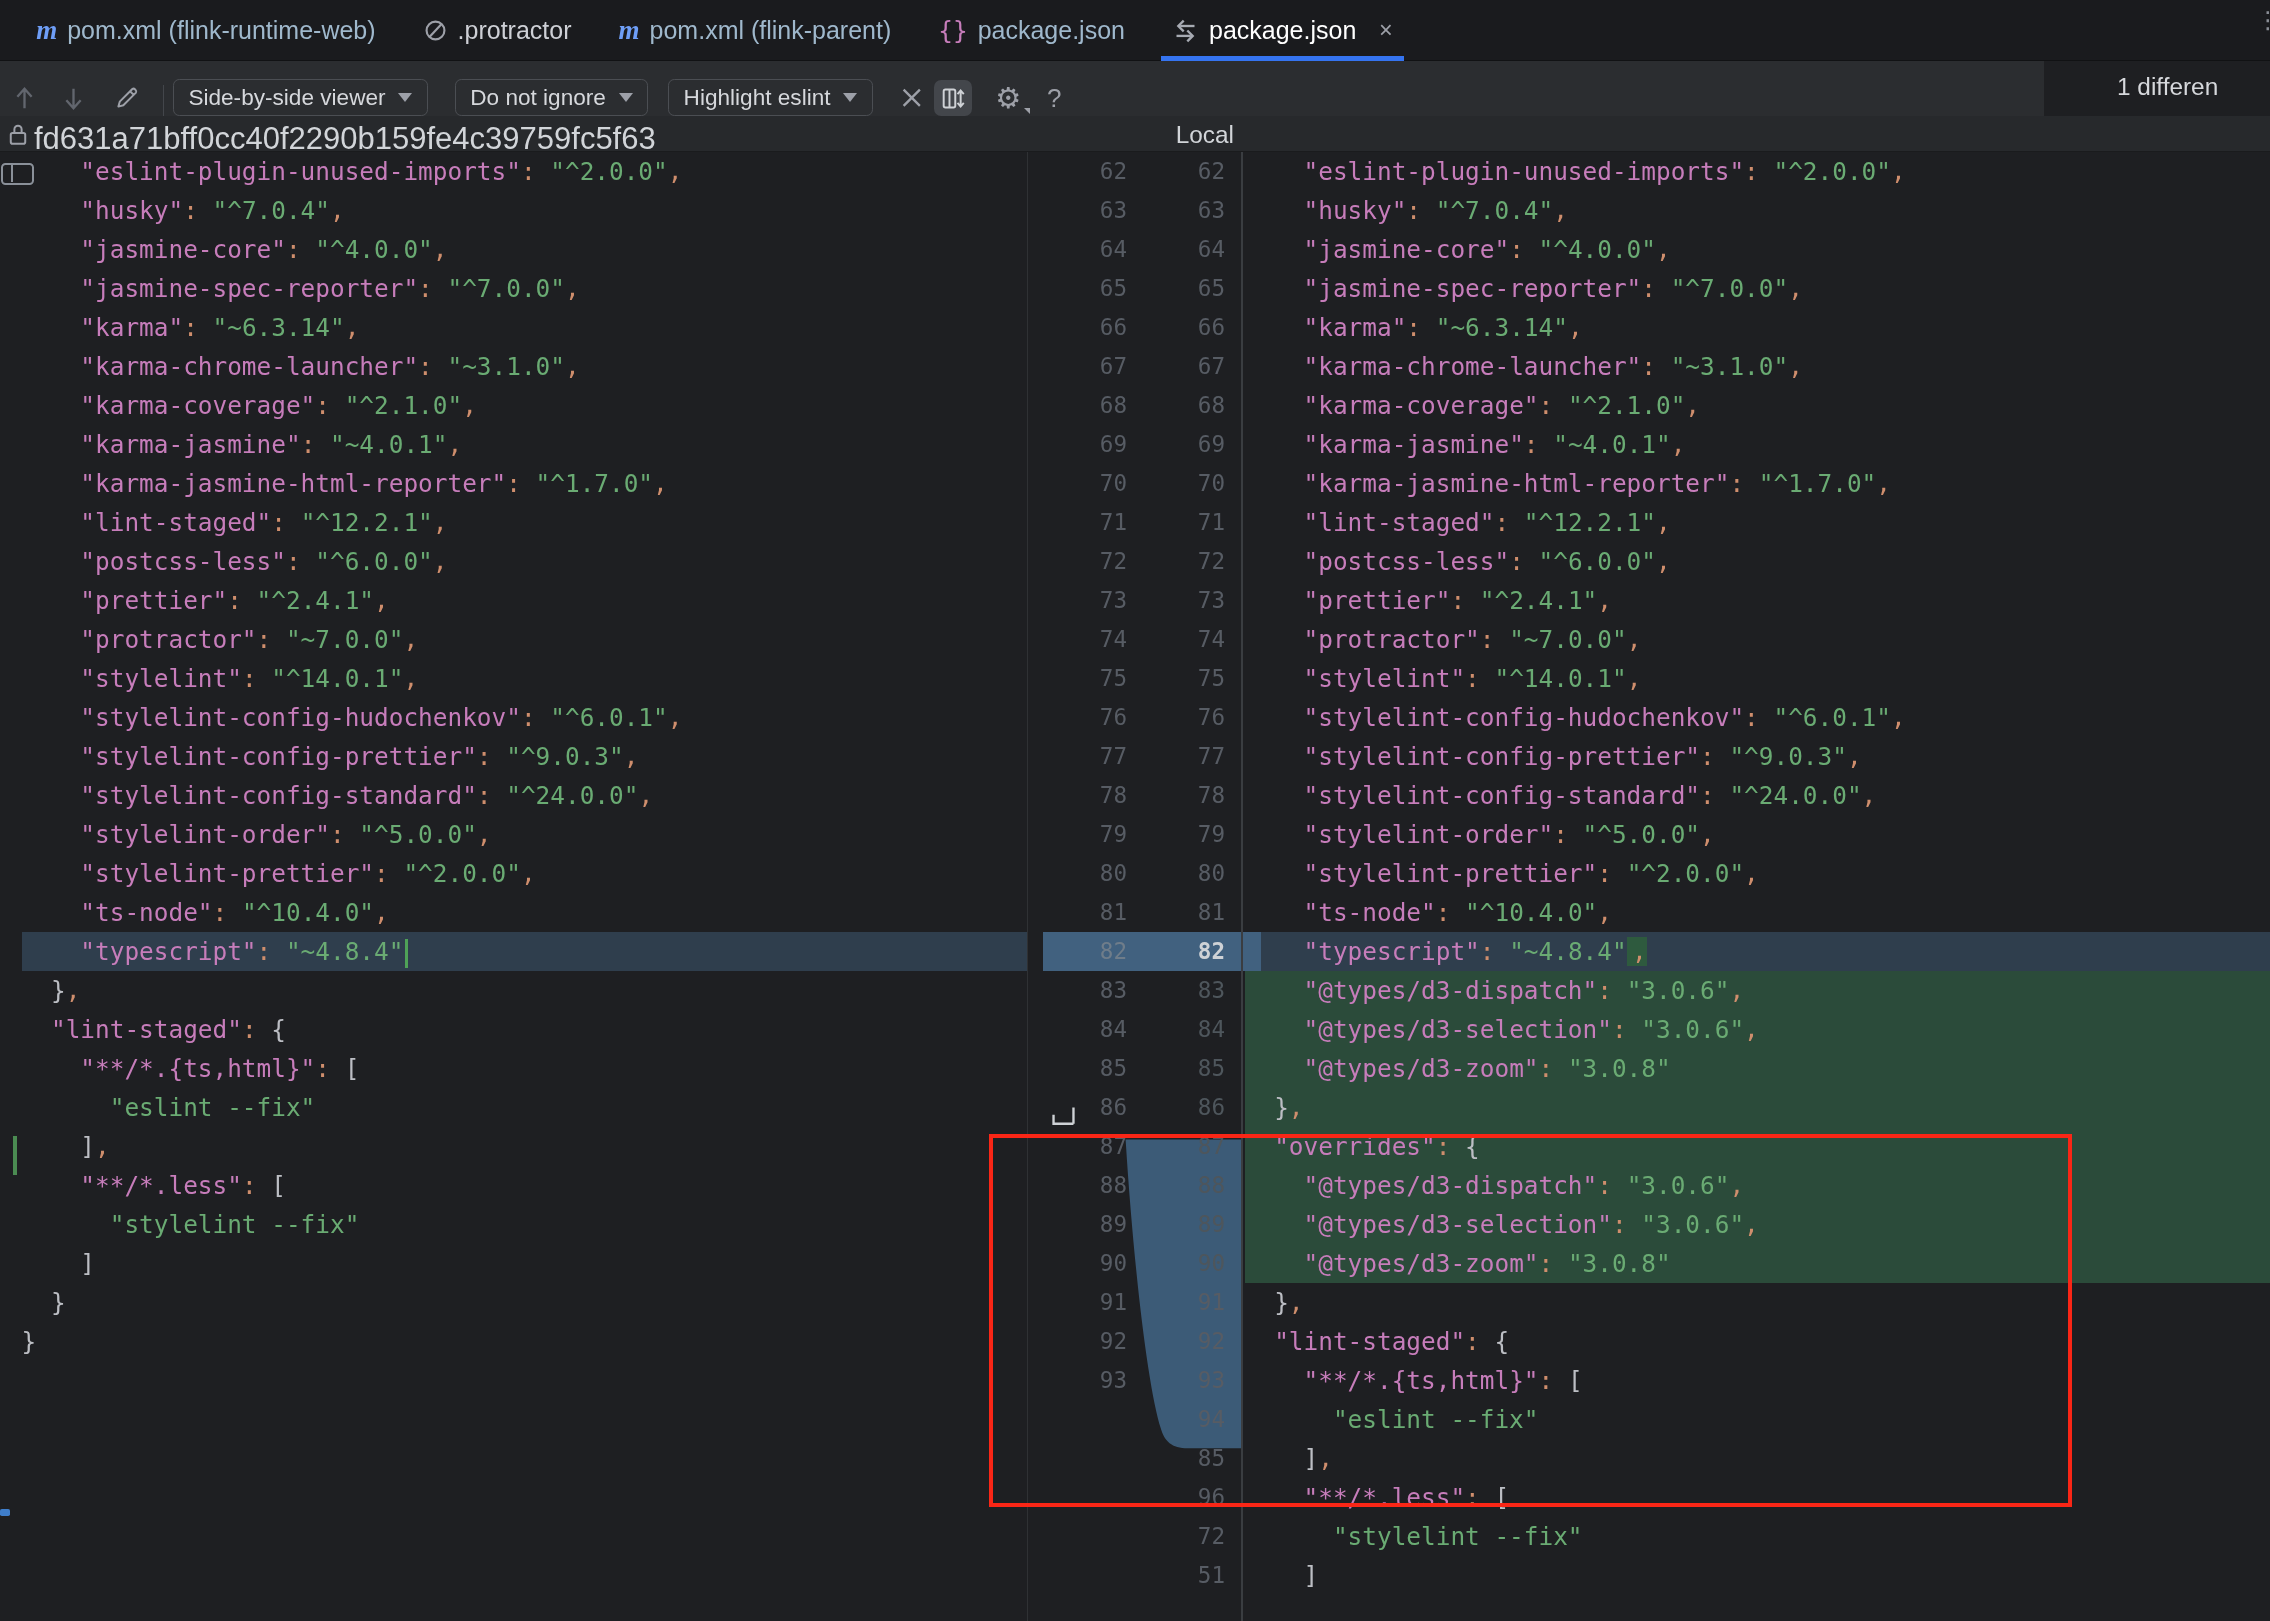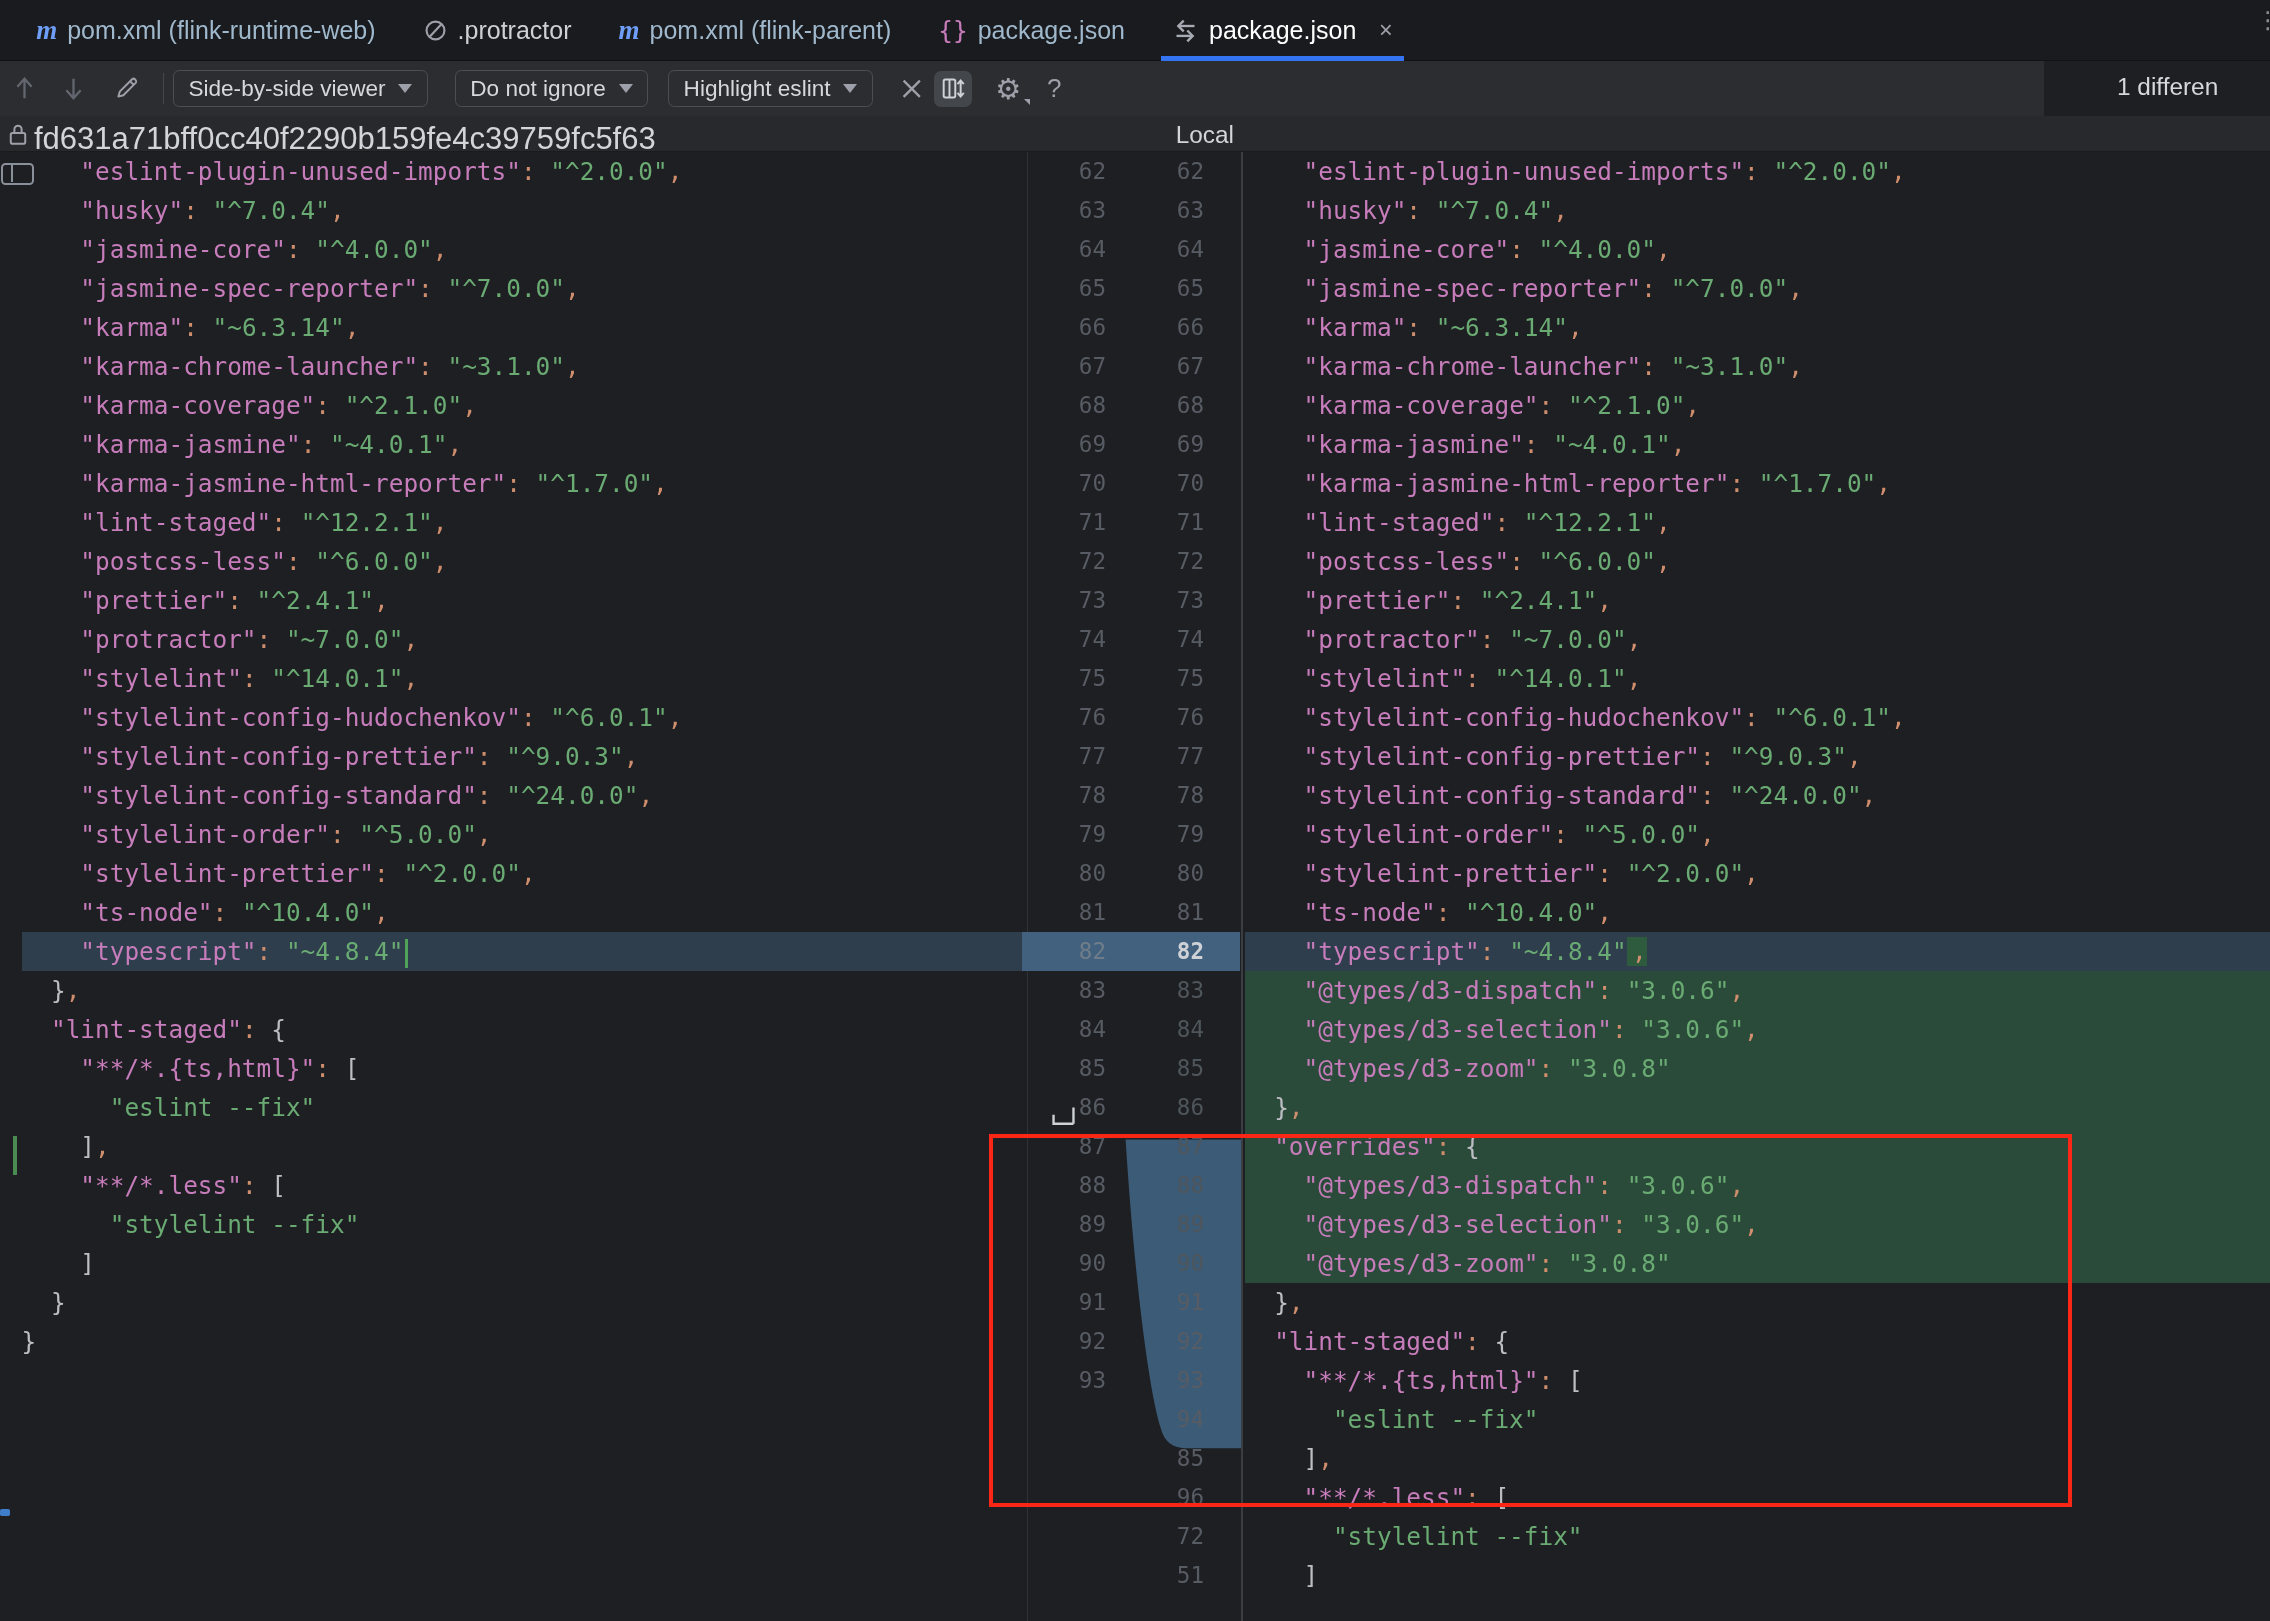--- a/index.html
+++ b/index.html
@@ -20,21 +20,21 @@
                        bottom:0; height:4.5px; background:#3574f0; }
   .mvn { font-size:27px; font-weight:bold; font-style:italic; color:#6e9ef7;
          font-family:"Liberation Serif", serif; }
   .jsn { font-size:24.4px; color:#c77dbb; font-family:"DejaVu Sans Mono", monospace; }
   .closex { font-size:23.5px; color:#9da0a8; margin-left:12.7px; }
   #tab-overflow { position:absolute; left:2256px; top:12.7px; color:#8a8e96;
                   font-size:23.5px; line-height:14.5px; letter-spacing:0; }
 
   
   #toolbar { position:absolute; left:0; top:61px; width:2044px; height:55px;
-             background:#2b2d30; display:flex; align-items:center; }
+             background:#2b2d30; display:flex; align-items:flex-end; }
   .ticon { display:flex; align-items:center; justify-content:center; height:36px; }
   .combo { height:37px; border:1.8px solid #4b4e53; border-radius:6.3px;
            display:flex; align-items:center; gap:12.7px; padding:0 14.5px;
            color:#d6d8dc; font-size:22.6px; white-space:nowrap; }
   .chev { width:0; height:0; border-left:7.2px solid transparent;
           border-right:7.2px solid transparent; border-top:9px solid #9da0a8; }
   .tsep { width:0.9px; height:31px; background:#43464b; margin:0 9px; }
   #toggle-cols { width:38px; height:36px; background:#43464b; border-radius:7.2px; }
   #status { position:absolute; left:2117px; top:73px; width:181px;
             font-size:24.4px; color:#d6d8dc; white-space:nowrap; }
@@ -57,21 +57,21 @@
   .ts { color:#6aab73; }  
   .tp { color:#cf8e6d; }  
   .tb { color:#bcbec4; }  
   .ti { background:#2e5a3e; padding-left:5.4px; } 
   .caret { display:inline-block; width:2.7px; height:29px; background:#4fa257;
            vertical-align:middle; margin-left:1.8px; }
 
   #left-pane  { position:absolute; left:18px;  top:0; width:1009px; padding-left:3.6px; }
   #right-pane { position:absolute; left:1243px; top:0; width:1028px; padding-left:1.8px; }
 
-  #gutter { position:absolute; left:1022px; top:0; width:218px; }
+  #gutter { position:absolute; left:1043px; top:0; width:218px; }
   .grow { height:39px; line-height:39px; display:flex; position:relative; z-index:6; }
   .gnum { font-family:"DejaVu Sans Mono", monospace; font-size:22.6px;
           color:#575c64; text-align:right; }
   .gl { width:84px; } .gr { width:98px; }
   .grow.cur { background:#41617f; }
   .grow.cur .gl { color:#6f7d8a; } .grow.cur .gr { color:#ced2d6; font-weight:bold; }
   .grow.wedge .gr { color:#4e565c; }
 
   #gutter-leftline { position:absolute; left:1027px; top:152px; width:0.9px;
                      height:1469px; background:#2f3134; }

